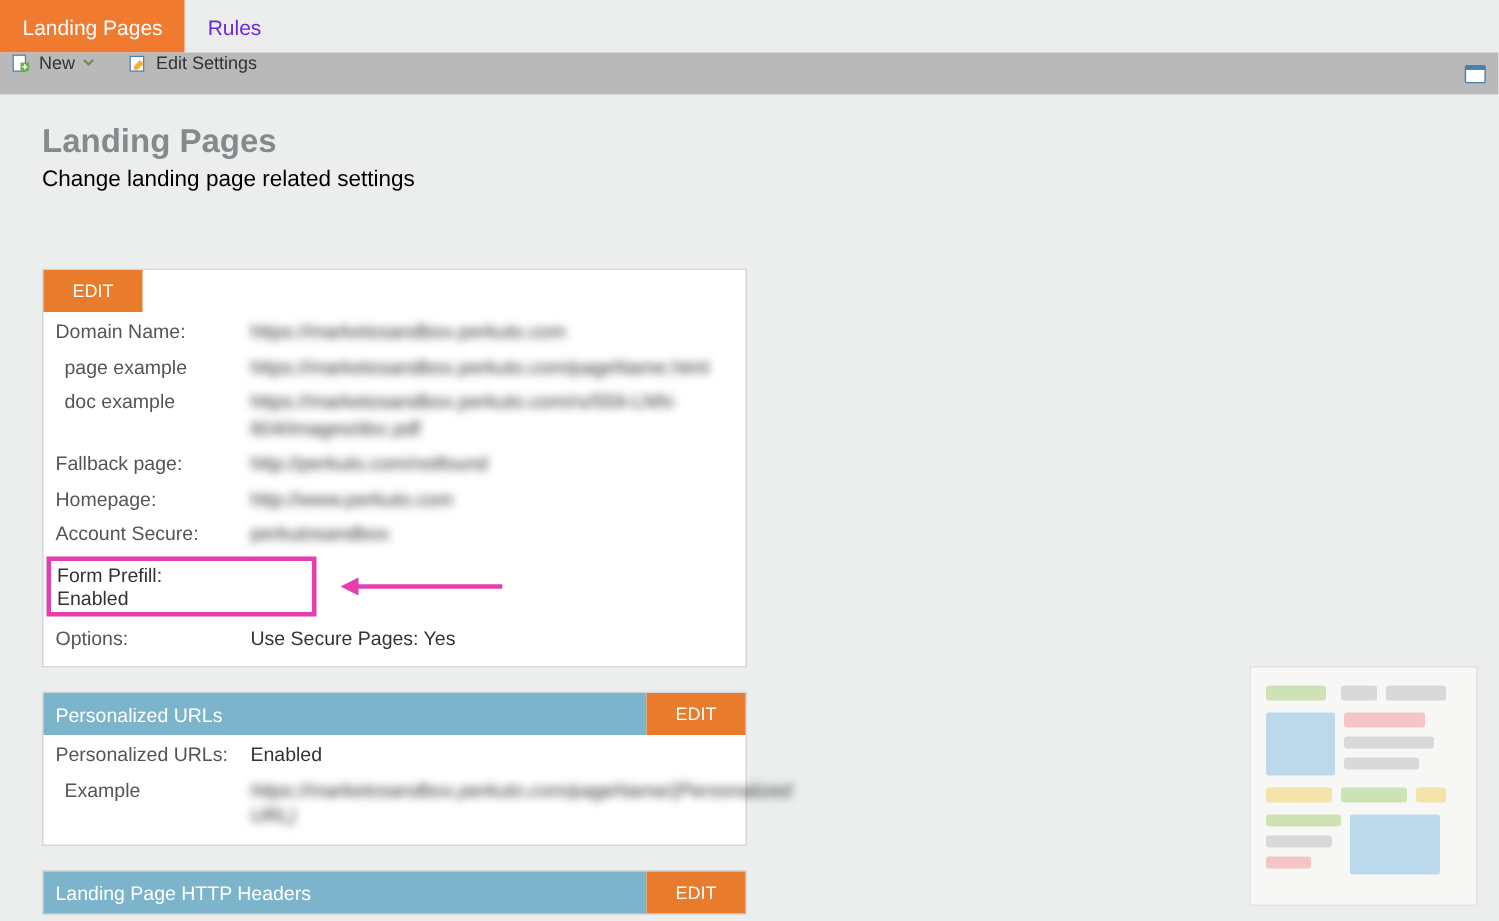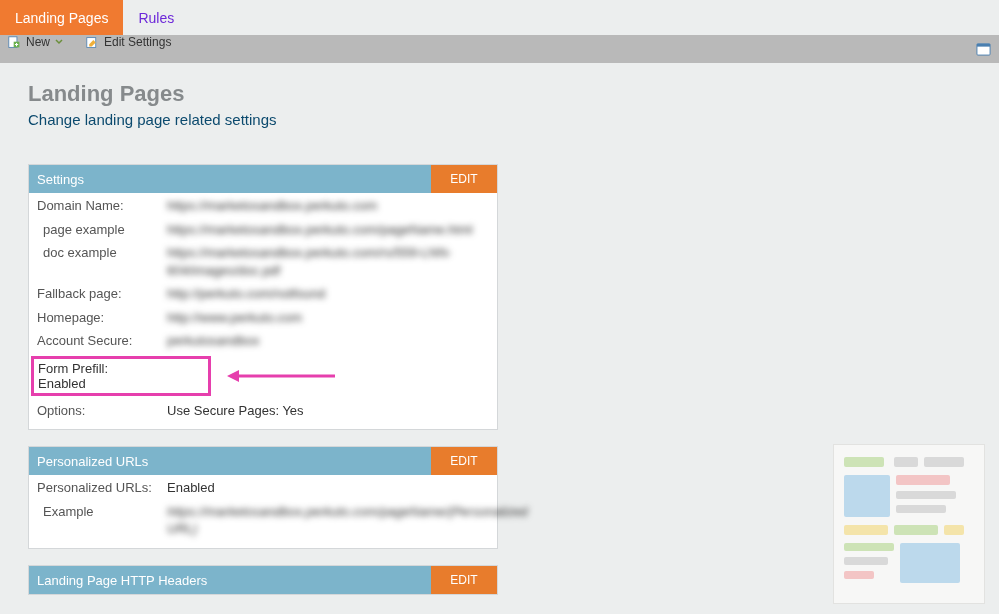--- a/index.html
+++ b/index.html
@@ -58,22 +58,22 @@
       padding: 18px 28px;
     }
     .page-title {
       font-size: 22px;
       color: #868a8c;
       font-weight: 600;
       margin-bottom: 4px;
     }
     .page-sub {
       font-size: 15px;
-      color: #0c4a6e;
-      margin-bottom: 18px;
+      color: #000000;
+      margin-bottom: 33px;
     }
     
     .content {
       background: #eceeee;
       padding: 0 28px 30px;
     }
     .panel {
       width: 470px;
       background: #fff;
       border: 1px solid #d4d7d9;
@@ -200,21 +200,20 @@
 
 <div class="page">
   <div class="page-title">Landing Pages</div>
   <div class="page-sub">Change landing page related settings</div>
 </div>
 
 <div class="content">
 
   <div class="panel">
     <div class="panel-head">
-      <div class="panel-title">Settings</div>
       <div class="panel-edit">EDIT</div>
     </div>
     <div class="panel-body">
       <div class="row">
           <span class="label">Domain Name:</span>
           <span class="val blur">https://marketosandbox.perkuto.com</span>
         </div>
       <div class="row">
           <span class="label ital">page example</span>
           <span class="val blur">https://marketosandbox.perkuto.com/pageName.html</span>

